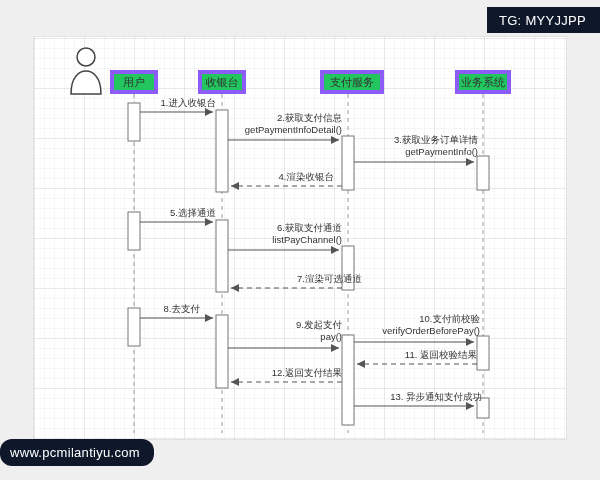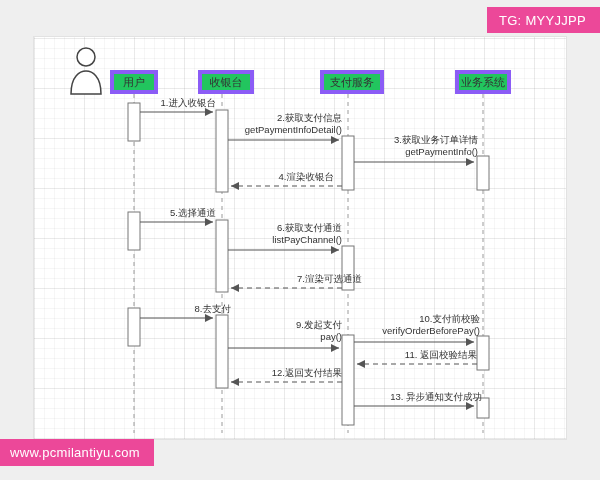--- a/index.html
+++ b/index.html
@@ -13,26 +13,26 @@
     position:absolute;left:33px;top:36px;width:532px;height:402px;
     background:#ffffff;
     background-image:
       repeating-linear-gradient(0deg, rgba(0,0,0,0.05) 0 1px, transparent 1px 50px),
       repeating-linear-gradient(90deg, rgba(0,0,0,0.05) 0 1px, transparent 1px 50px),
       repeating-linear-gradient(0deg, rgba(0,0,0,0.035) 0 1px, transparent 1px 10px),
       repeating-linear-gradient(90deg, rgba(0,0,0,0.035) 0 1px, transparent 1px 10px);
     border:1px solid #e2e2e2;
   }
   .badge{
-    position:absolute;background:#ec4899;color:#fff;
+    position:absolute;background:#0f172a;color:#fff;
     display:flex;align-items:center;
     font-size:13px;letter-spacing:0.3px;
   }
   .badge.tg{top:7px;right:0;height:26px;padding:0 14px 0 12px;}
-  .badge.site{top:439px;left:0;height:27px;padding:0 14px 0 10px;font-size:13px;}
+  .badge.site{top:439px;left:0;height:27px;padding:0 14px 0 10px;font-size:13px;border-radius:12px;}
   .pbox{
     position:absolute;height:24px;box-sizing:border-box;
     background:#22c55e;border:4px solid #8b5cf6;
     display:flex;align-items:center;justify-content:center;
     font-size:11px;color:#333;z-index:3;
   }
   .msg-label{
     position:absolute;z-index:4;
     font-size:9.5px;line-height:1.3;text-align:right;
     white-space:pre-line;color:#333;
@@ -97,35 +97,35 @@
     <line class="msg" x1="140" y1="318" x2="213" y2="318" marker-end="url(#arw)"></line>
     <line class="msg" x1="228" y1="348" x2="339" y2="348" marker-end="url(#arw)"></line>
     <line class="msg" x1="354" y1="342" x2="474" y2="342" marker-end="url(#arw)"></line>
     <line class="msg dashed" x1="477" y1="364" x2="357" y2="364" marker-end="url(#arw)"></line>
     <line class="msg dashed" x1="342" y1="382" x2="231" y2="382" marker-end="url(#arw)"></line>
     <line class="msg" x1="354" y1="406" x2="474" y2="406" marker-end="url(#arw)"></line>
   </g>
 </svg>
 
 <div class="pbox" style="left:110px;top:70px;width:48px">用户</div>
-<div class="pbox" style="left:198px;top:70px;width:56px">收银台</div>
+<div class="pbox" style="left:198px;top:70px;width:48px">收银台</div>
 <div class="pbox" style="left:320px;top:70px;width:64px">支付服务</div>
 <div class="pbox" style="left:455px;top:70px;width:56px">业务系统</div>
 
 <div class="msg-label" style="left:140px;top:97px;width:76px">1.进入收银台</div>
 <div class="msg-label" style="left:230px;top:112px;width:112px">2.获取支付信息
 getPaymentInfoDetail()</div>
 <div class="msg-label" style="left:352px;top:134px;width:126px">3.获取业务订单详情
 getPaymentInfo()</div>
 <div class="msg-label" style="left:230px;top:171px;width:104px">4.渲染收银台</div>
 <div class="msg-label" style="left:140px;top:207px;width:76px">5.选择通道</div>
 <div class="msg-label" style="left:230px;top:222px;width:112px">6.获取支付通道
 listPayChannel()</div>
 <div class="msg-label" style="left:230px;top:273px;width:132px">7.渲染可选通道</div>
-<div class="msg-label" style="left:155px;top:303px;width:76px">8.去支付</div>
+<div class="msg-label" style="left:124px;top:303px;width:76px">8.去支付</div>
 <div class="msg-label" style="left:230px;top:319px;width:112px">9.发起支付
 pay()</div>
 <div class="msg-label" style="left:350px;top:313px;width:130px">10.支付前校验
 verifyOrderBeforePay()</div>
 <div class="msg-label" style="left:355px;top:349px;width:122px">11. 返回校验结果</div>
 <div class="msg-label" style="left:230px;top:367px;width:112px">12.返回支付结果</div>
 <div class="msg-label" style="left:348px;top:391px;width:134px">13. 异步通知支付成功</div>
 
 <div class="badge tg">TG: MYYJJPP</div>
 <div class="badge site">www.pcmilantiyu.com</div>

